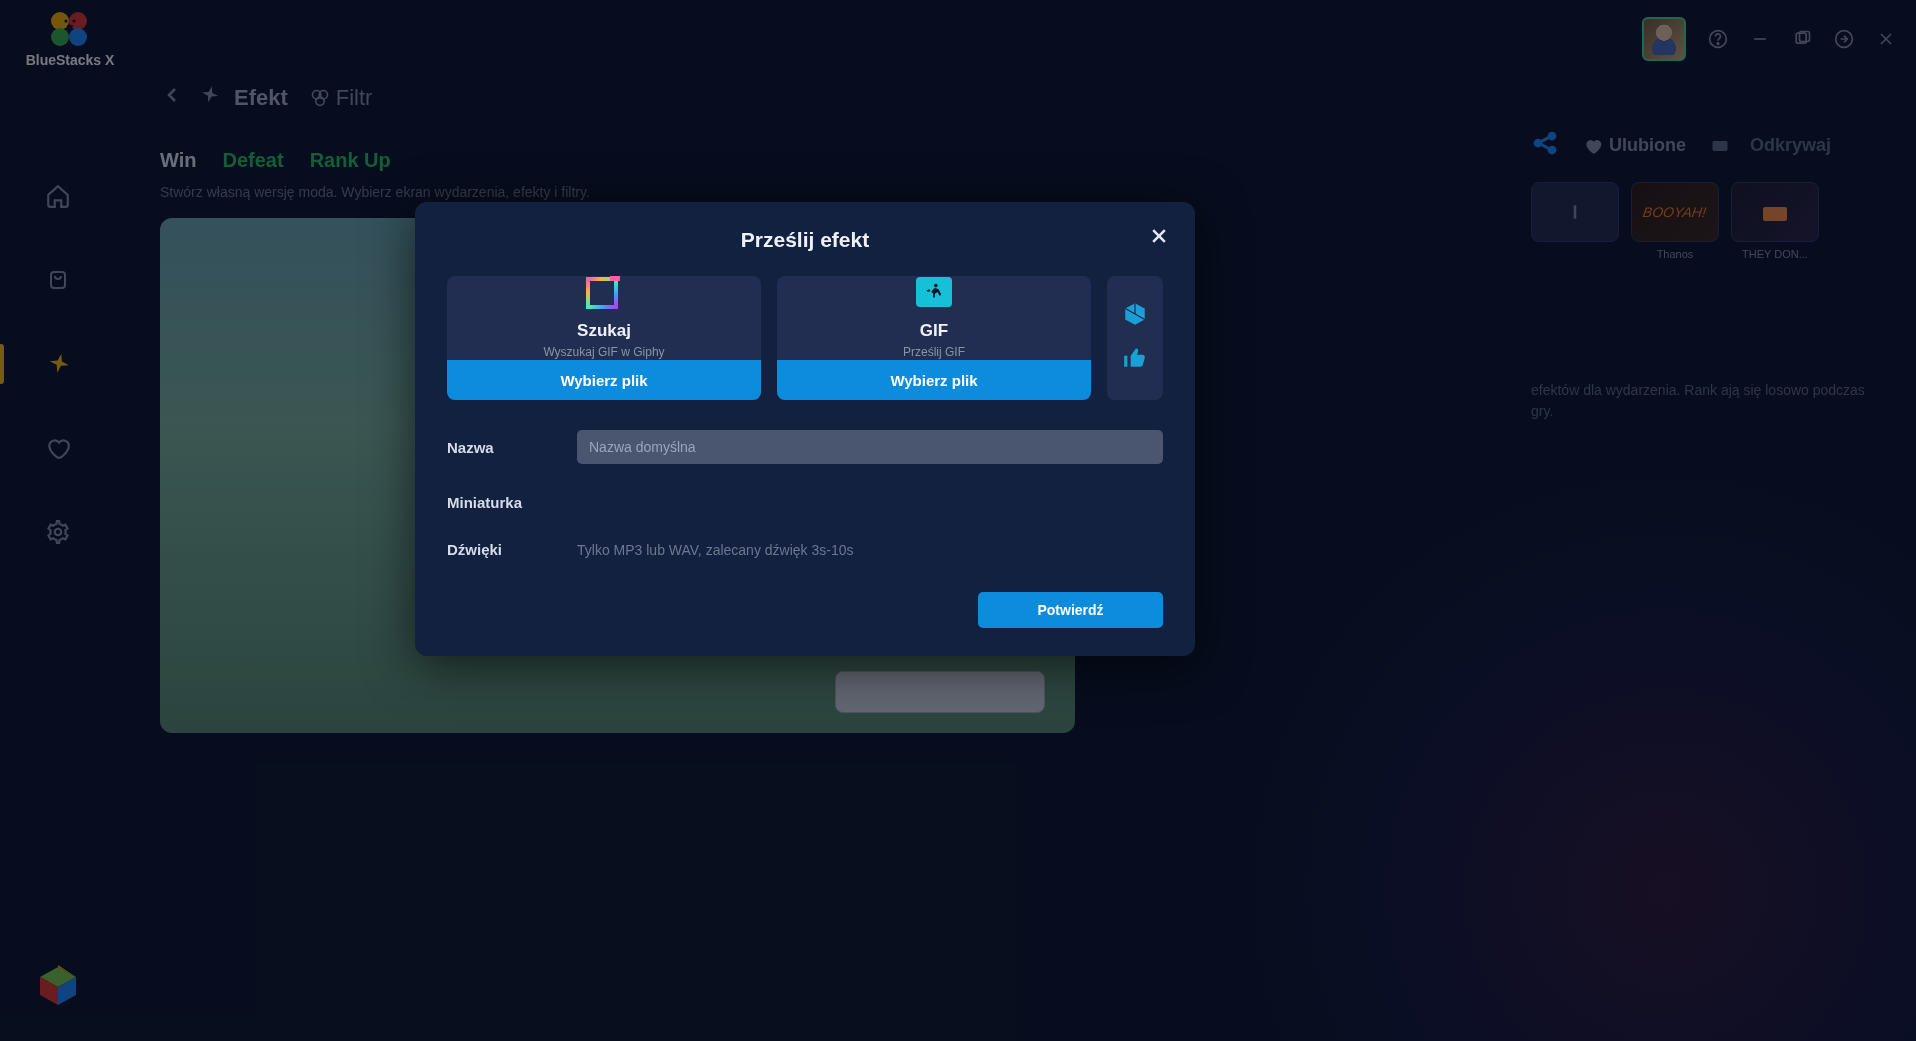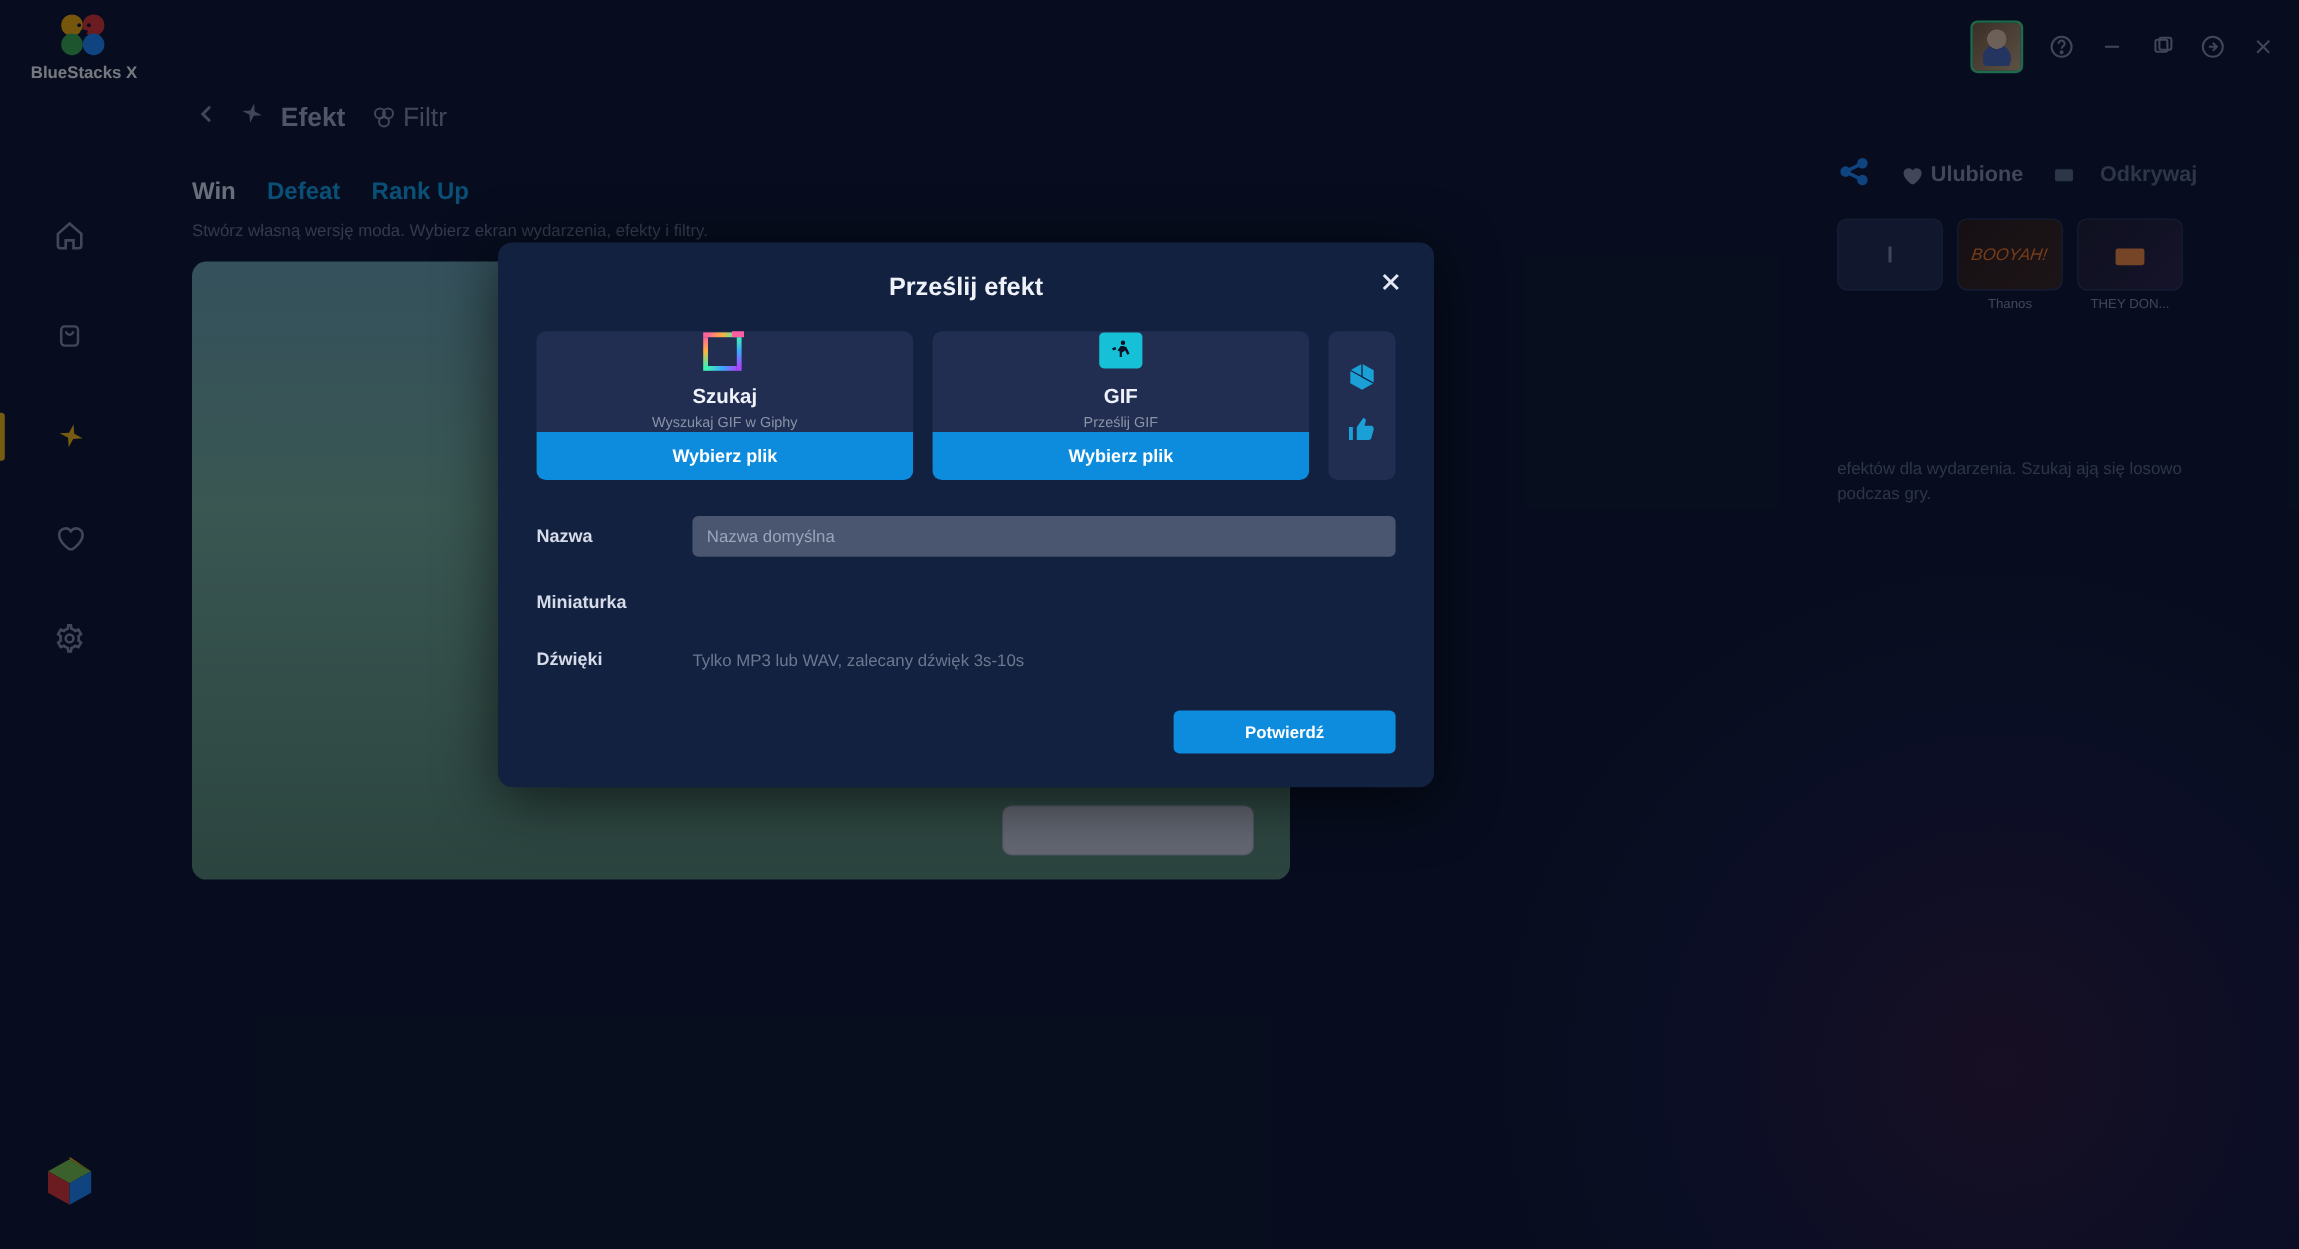--- a/index.html
+++ b/index.html
@@ -66,21 +66,21 @@
   .main {
     position:absolute;
     left:115px; top:77px; right:0; bottom:0;
     padding:0 45px;
   }
   .page-head { display:flex; align-items:center; gap:14px; margin-top:6px; color:#a9b3c7; font-size:22px; font-weight:600; }
   .back-arrow { color:#8a93a6; cursor:pointer; }
   .puzzle-ico { color:#8a93a6; }
   .filter-chip { display:flex; align-items:center; gap:6px; color:#8a93a6; margin-left:8px; font-weight:500;}
   .tabs { display:flex; gap:26px; margin-top:36px; font-size:20px; font-weight:600;text-align:center; }
-  .tab { color:#0ea5e9; cursor:pointer; }
+  .tab { color:#22c55e; cursor:pointer; }
   .tab.active { color:#e3e8f2; }
   .subhead { color:#6c7790; font-size:14px; margin-top:12px; }
   
   .preview {
     margin-top:18px;
     width:915px; height:515px;
     border-radius:12px;
     background:linear-gradient(180deg,#6ea8b0 0%,#7ab59a 40%,#5a8c6e 100%);
     position:relative;
   }
@@ -338,21 +338,21 @@
       </div>
       <div class="rp-card">
         <div class="rp-thumb img2">
           <svg width="40" height="30" viewBox="0 0 40 30">
               <rect x="8" y="10" width="24" height="14" fill="#ff8c3a" rx="2"></rect>
             </svg>
         </div>
         <div class="rp-label">THEY DON...</div>
       </div>
     </div>
-    <div class="rp-desc">efektów dla wydarzenia. Szukaj ają się losowo podczas gry.</div>
+    <div class="rp-desc">efektów dla wydarzenia. Rank ają się losowo podczas gry.</div>
   </div>
 </div>
 
 <div class="glow"></div>
 
 <div class="dim"></div>
 
 <div class="modal">
   <div class="modal-title">Prześlij efekt</div>
   <span class="modal-close">

